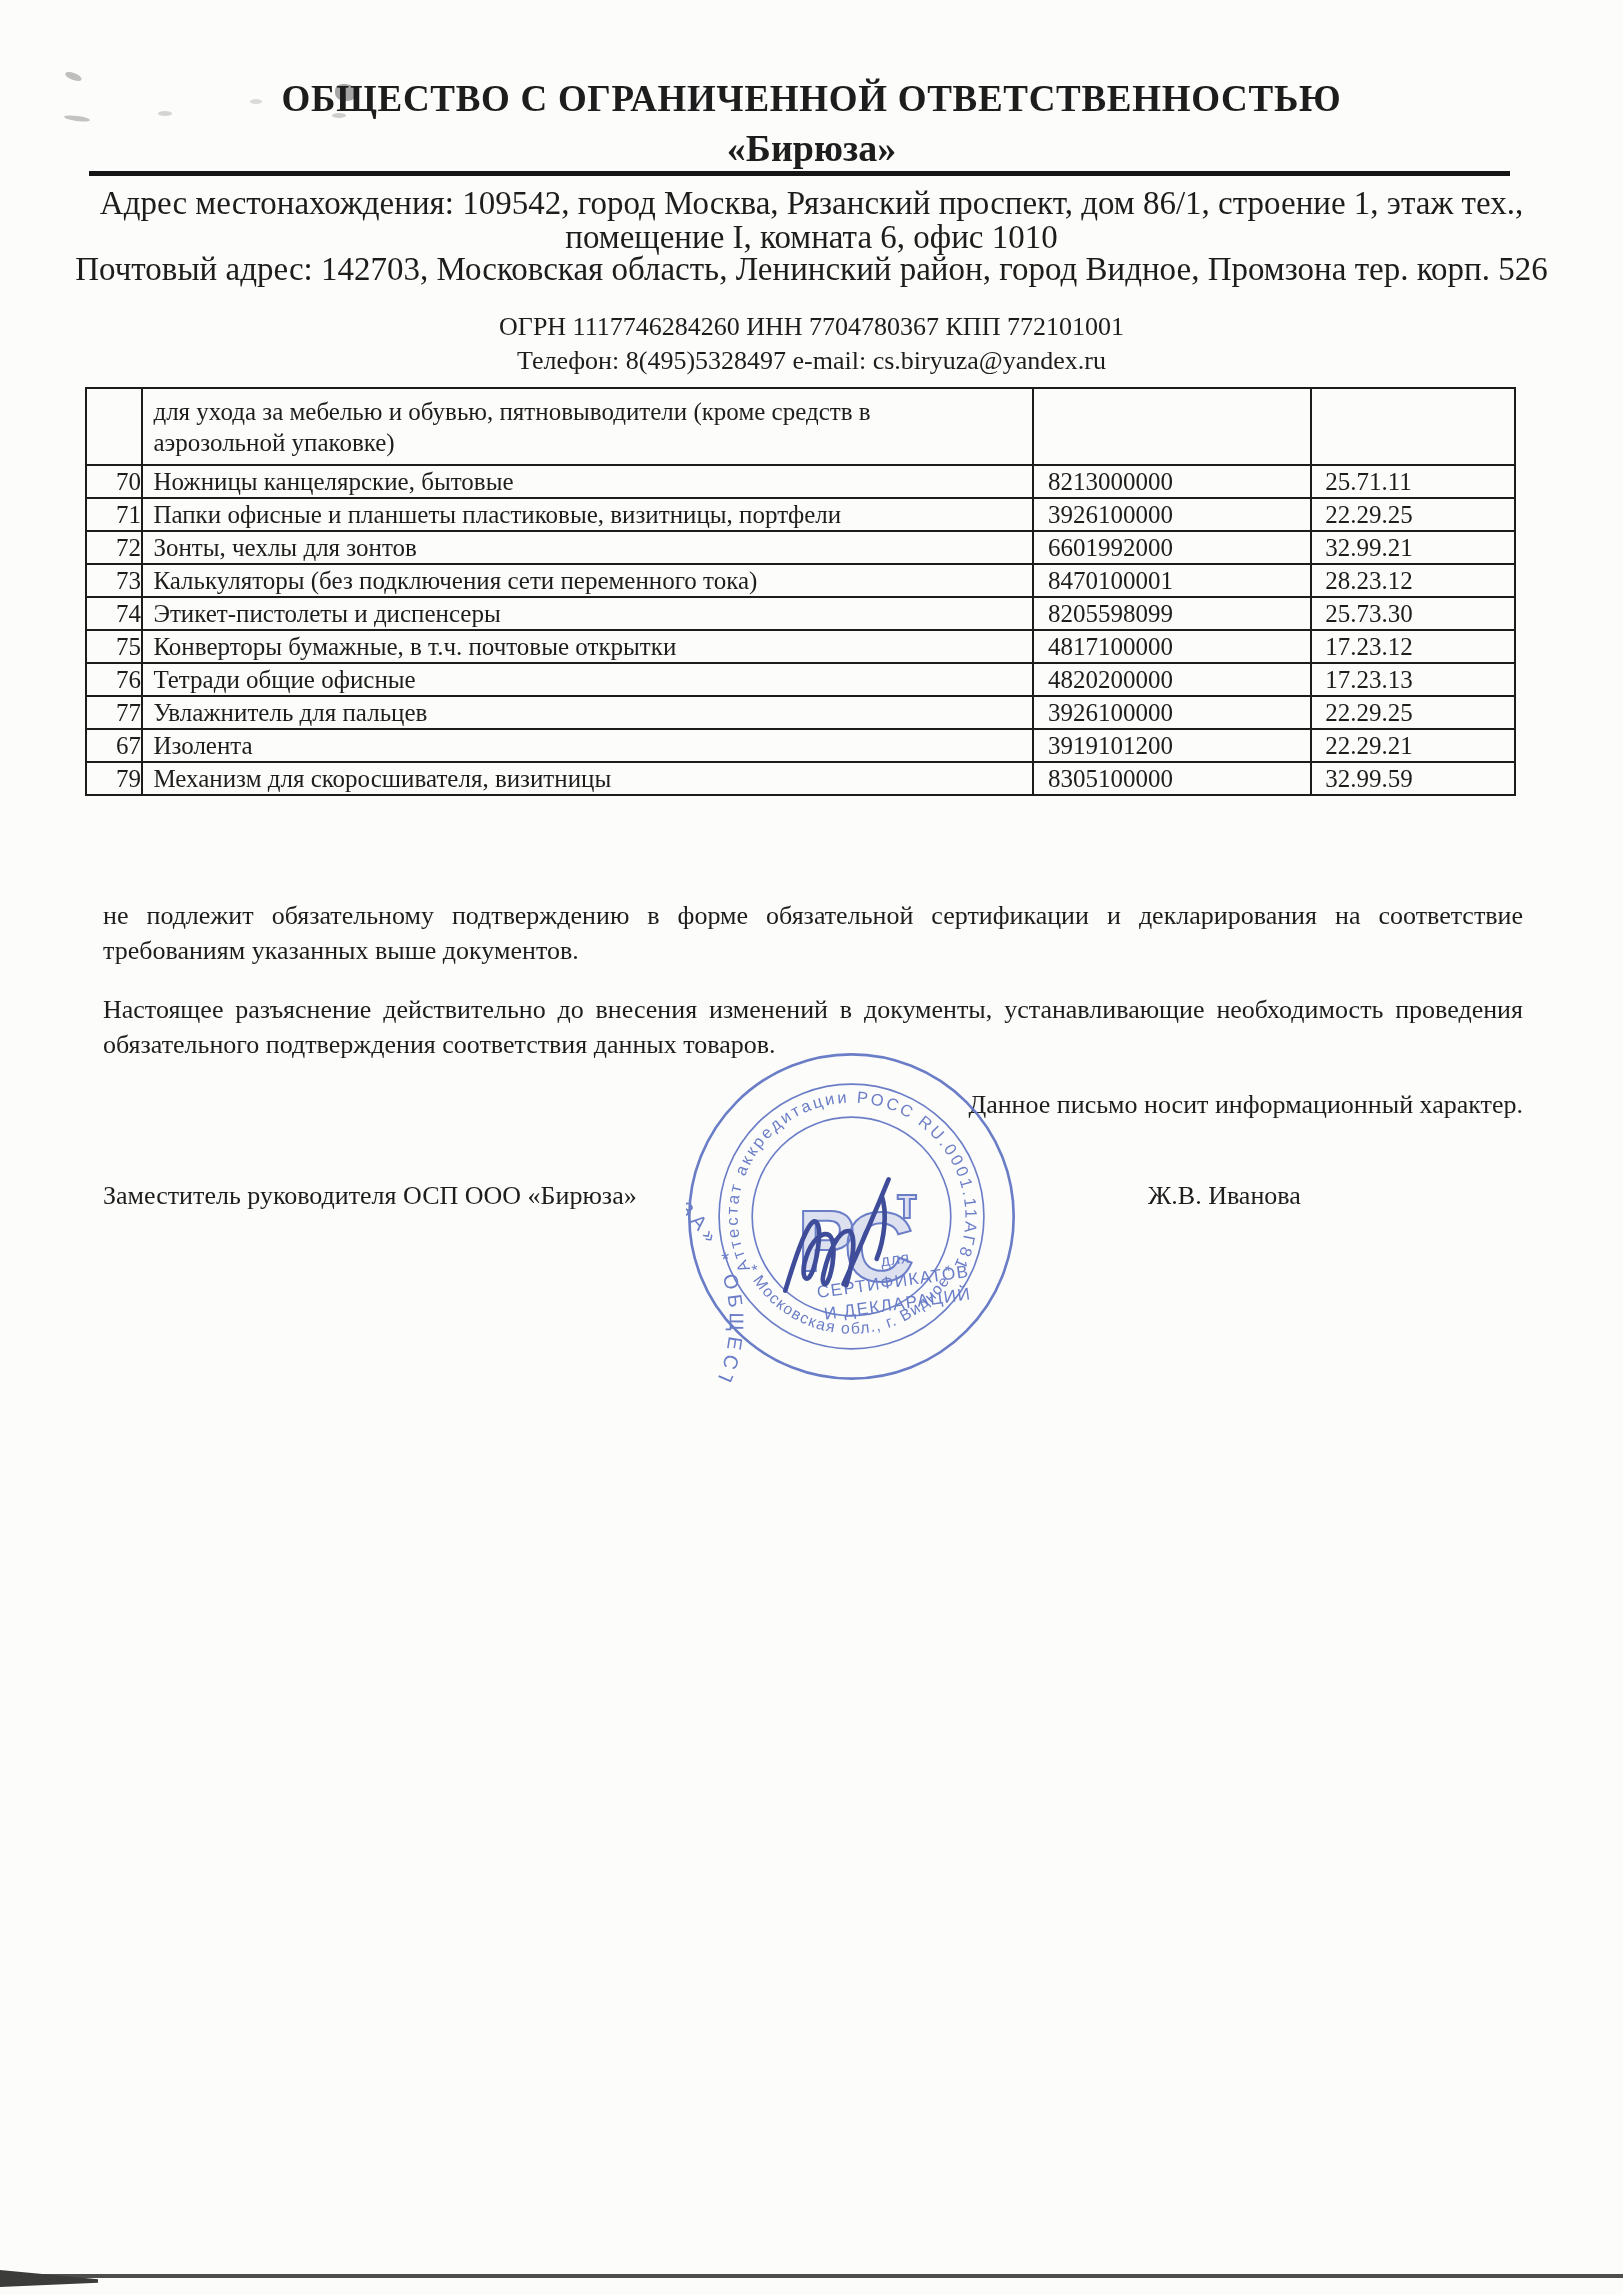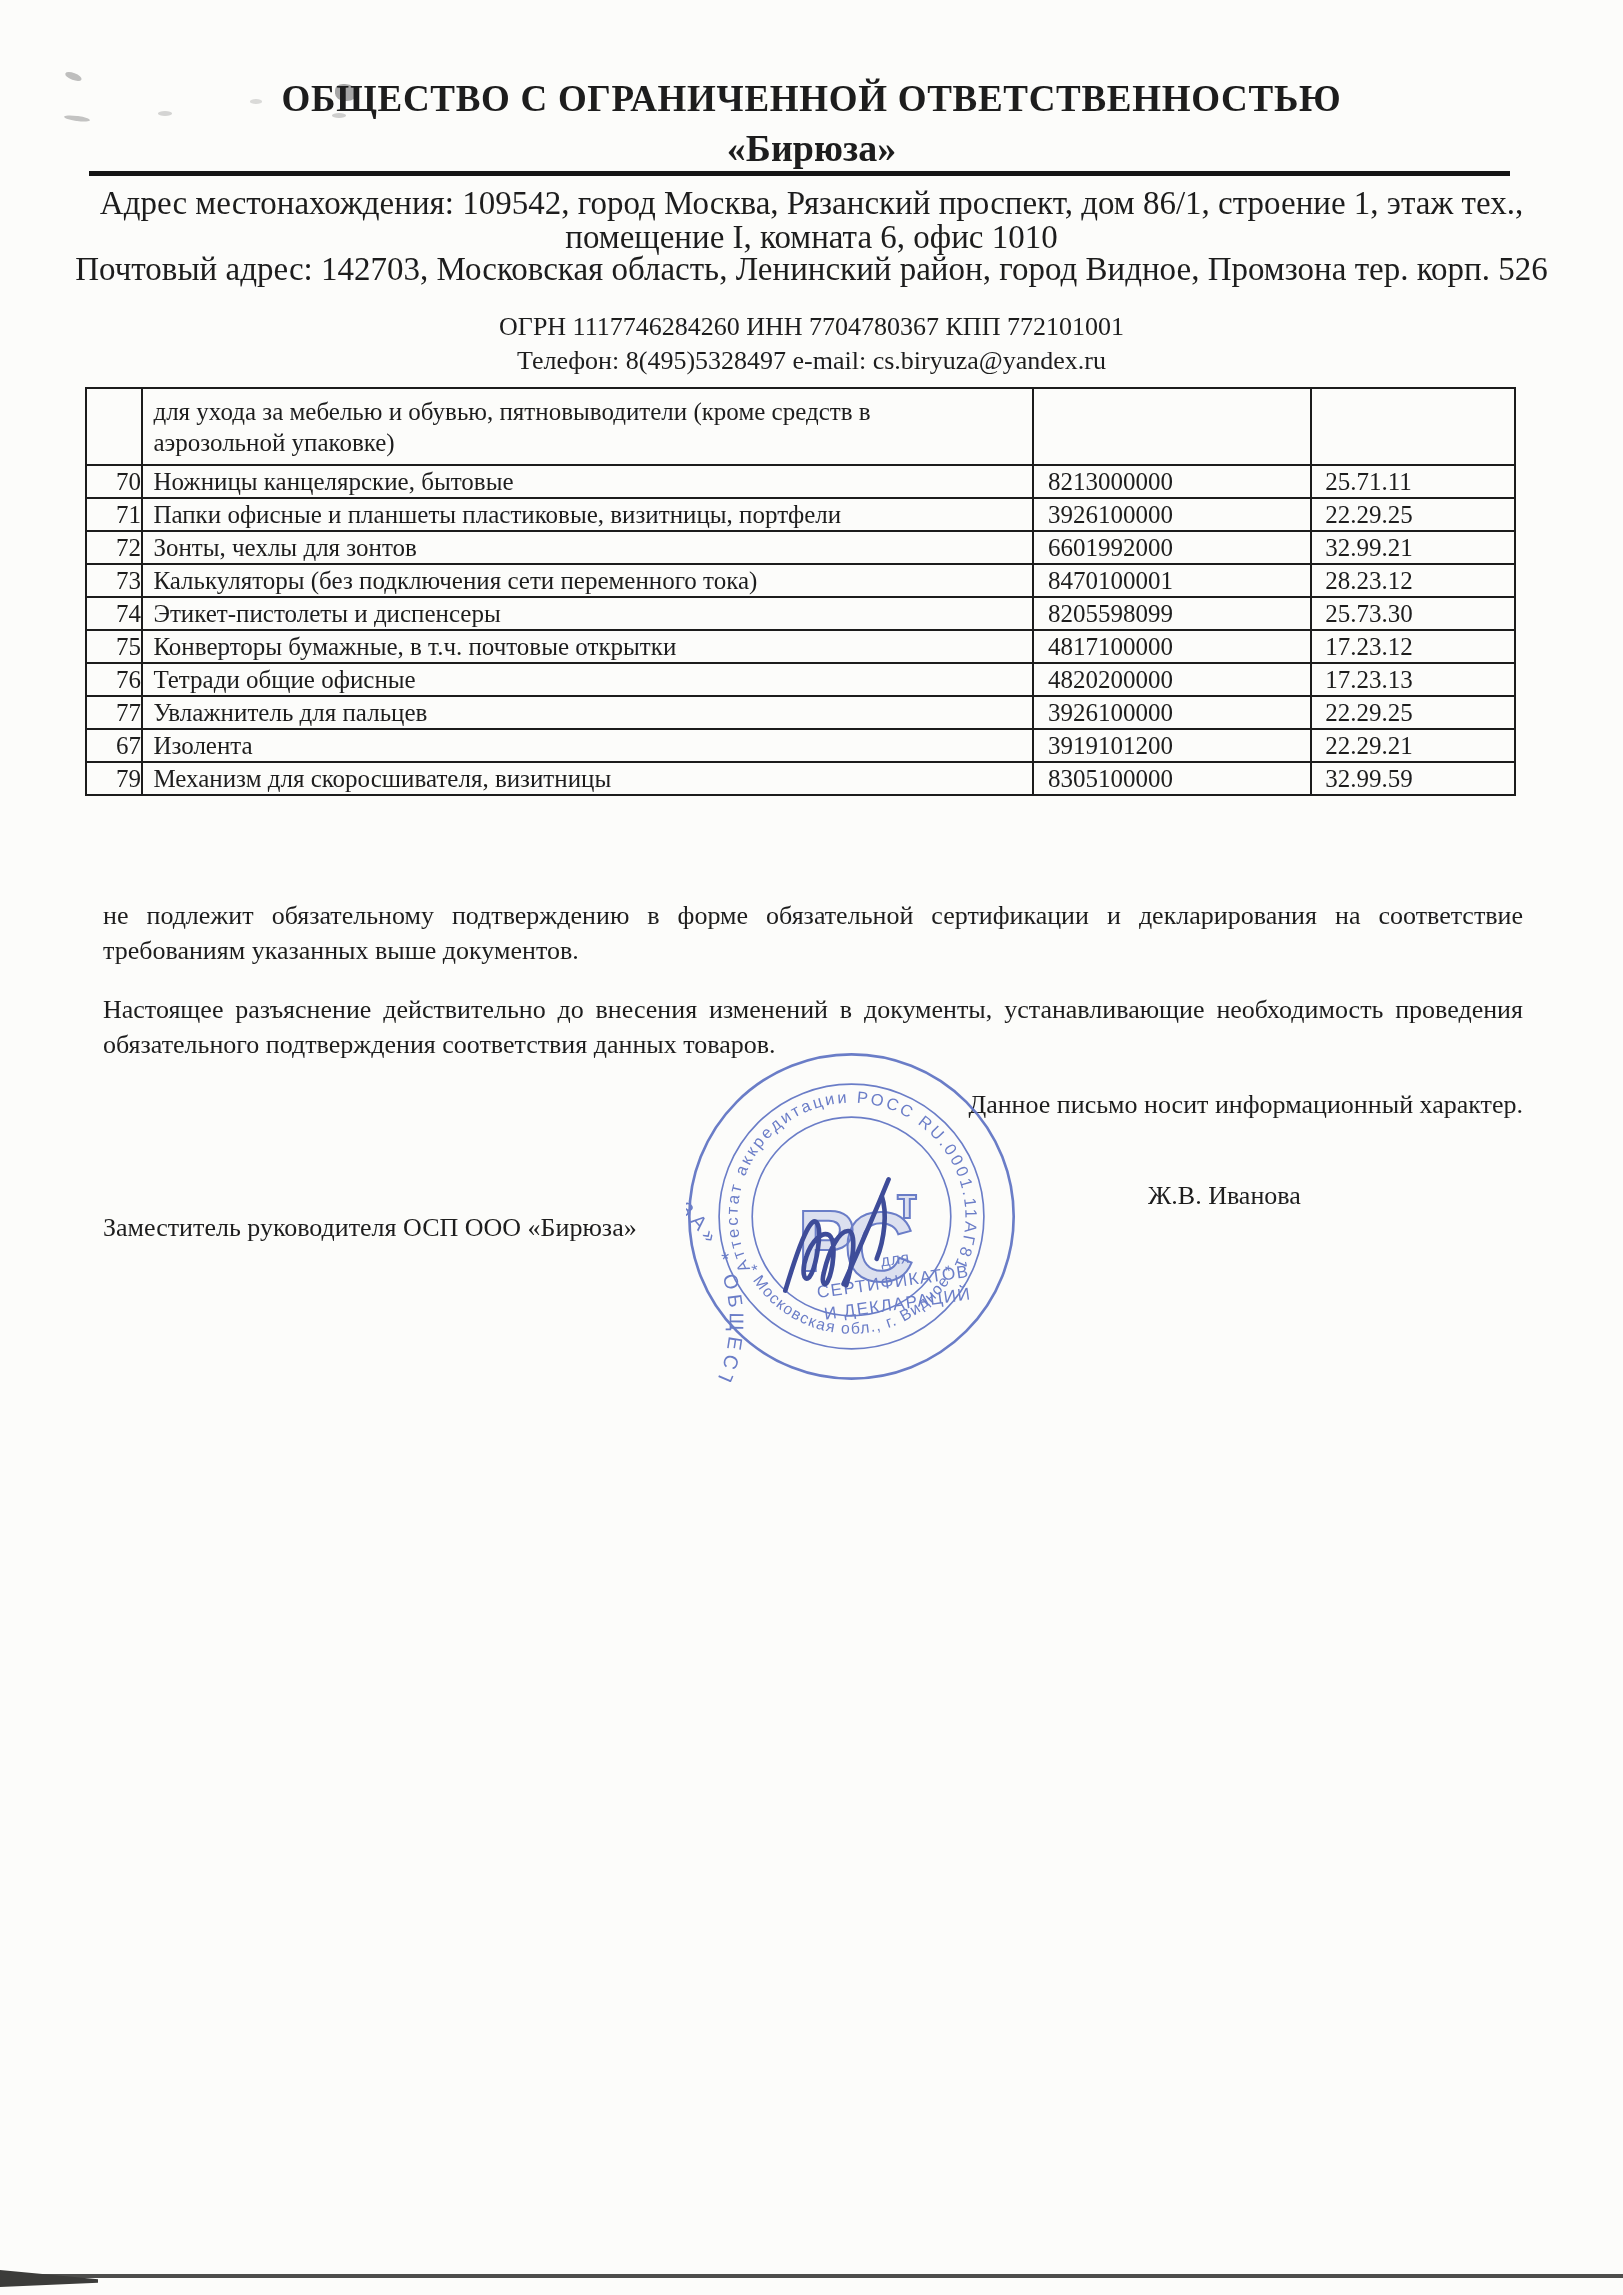--- a/index.html
+++ b/index.html
@@ -50,21 +50,21 @@
 
   .para{
     left:103px;width:1420px;
     font-size:26px;line-height:35px;
     text-align:justify;
   }
   .p1{top:898px;}
   .p2{top:992px;}
   .p3{top:1087px;text-align:right;}
 
-  .sig-pos{top:1181px;left:103px;font-size:26px;margin-top:32px;}
+  .sig-pos{top:1181px;left:103px;font-size:26px;}
   .sig-name{top:1181px;left:1148px;font-size:26px;}
 
   .stamp{
     top:1051px;left:686px;width:331px;height:331px;
     opacity:0.93;
   }
 
   .speck{position:absolute;background:#8a8a8a;border-radius:50%;}
   .sp1{top:73px;left:65px;width:17px;height:6.5px;transform:rotate(20deg);opacity:.55;}
   .sp2{top:116px;left:64px;width:26px;height:5.2px;transform:rotate(8deg);opacity:.5;}

